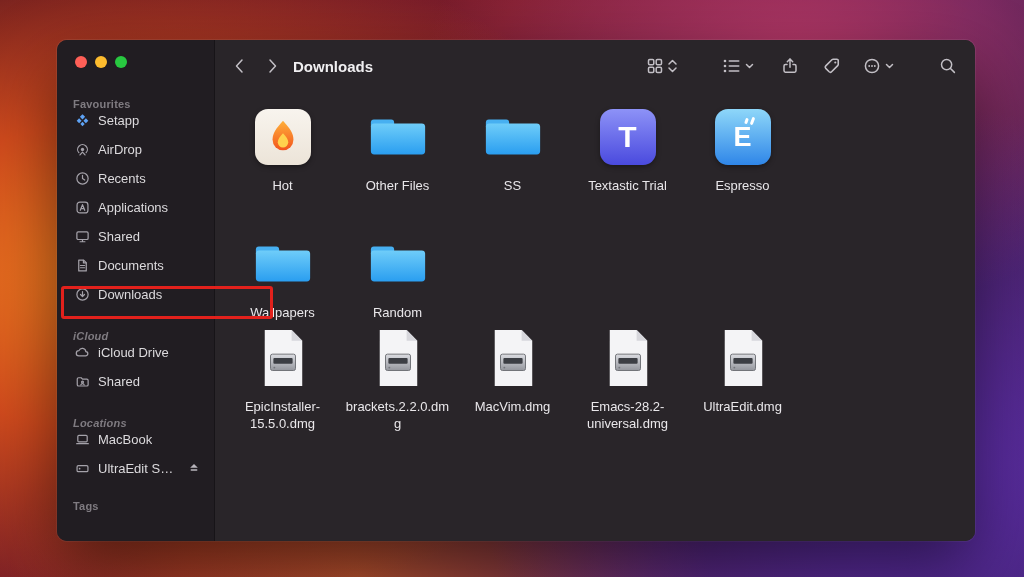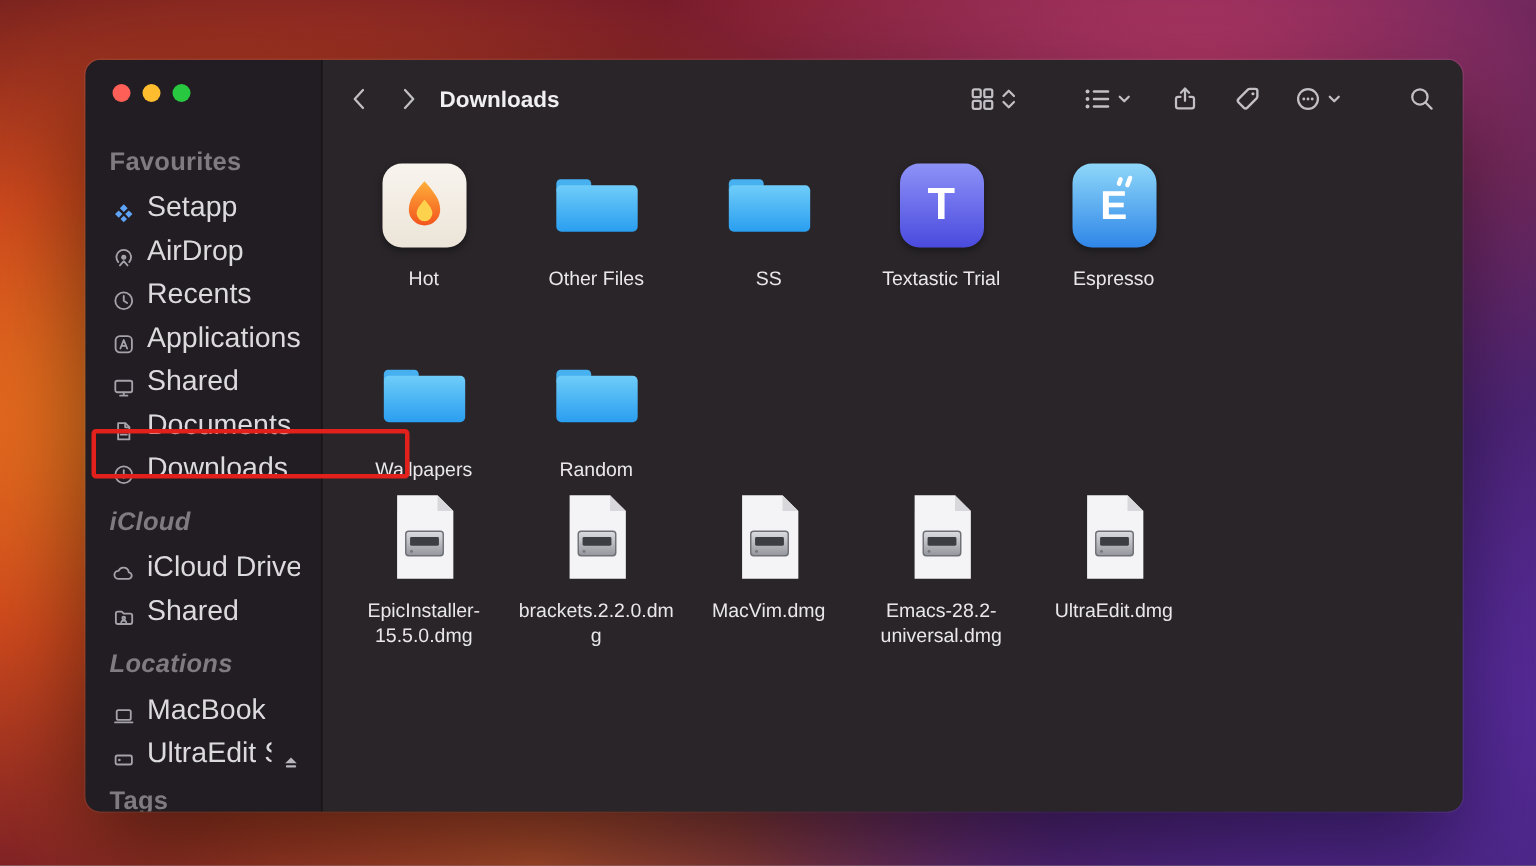--- a/index.html
+++ b/index.html
@@ -24,27 +24,27 @@
 
   
   .sidebar {
     width:158px; flex:0 0 158px; background:#211d22; position:relative;
     padding:16px 8px 0 8px; border-right:1px solid #171418;
   }
   .traffic { display:flex; gap:8px; padding-left:10px; margin-bottom:30px; }
   .dot { width:12px; height:12px; border-radius:50%; }
 
   .sec-header {
-    font-size:17px; font-weight:700; color:#7f7b81;
+    font-size:11px; font-weight:700; color:#7f7b81;
     margin:10px 0 3px 8px; letter-spacing:.2px;
   }
   .sec-header.push { margin-top:14px;font-style:italic; }
   .side-item {
-    height:29px; display:flex; align-items:flex-end; gap:7px;
-    padding:0 6px 0 8px; border-radius:6px; color:#dcdadd; font-size:19px;
+    height:29px; display:flex; align-items:flex-start; gap:7px;
+    padding:0 6px 0 8px; border-radius:6px; color:#dcdadd; font-size:13px;
   }
   .sicon { width:18px; display:inline-flex; justify-content:center; flex:0 0 18px; }
   .slabel { white-space:nowrap; overflow:hidden; }
   .eject { margin-left:auto; display:inline-flex; }
 
   .ss { stroke:#a5a2aa; fill:none; stroke-width:1.3; stroke-linecap:round; stroke-linejoin:round; }
 
   .annotation {
     position:absolute; left:4px; top:246px; width:212px; height:33px;
     border:3px solid #e2211c; border-radius:3px; z-index:60; pointer-events:none;

